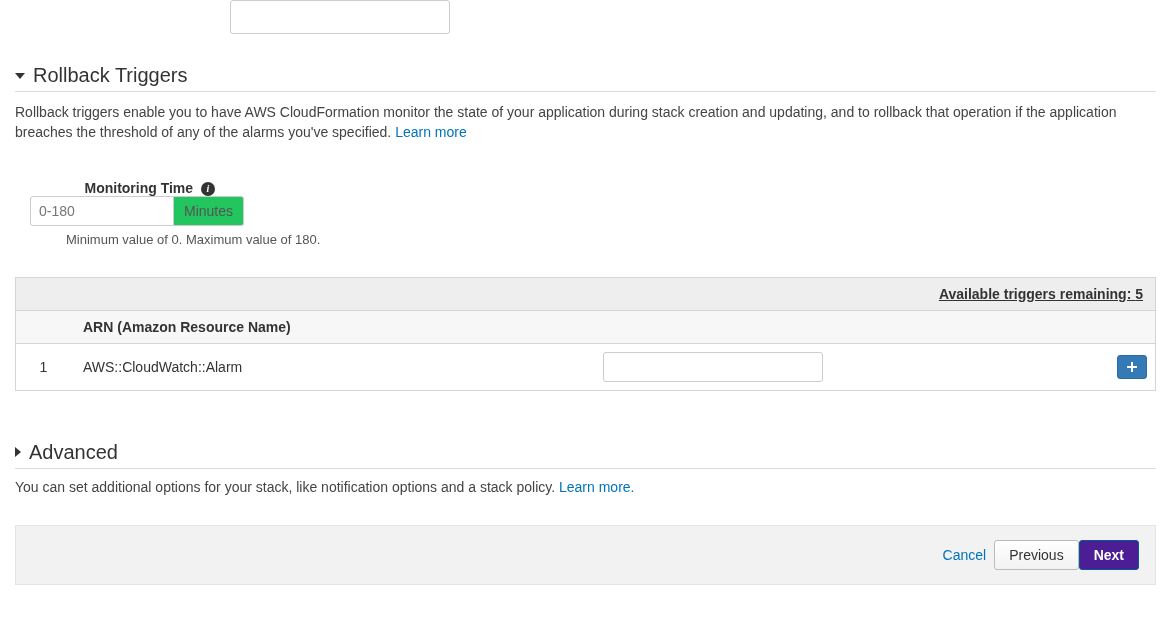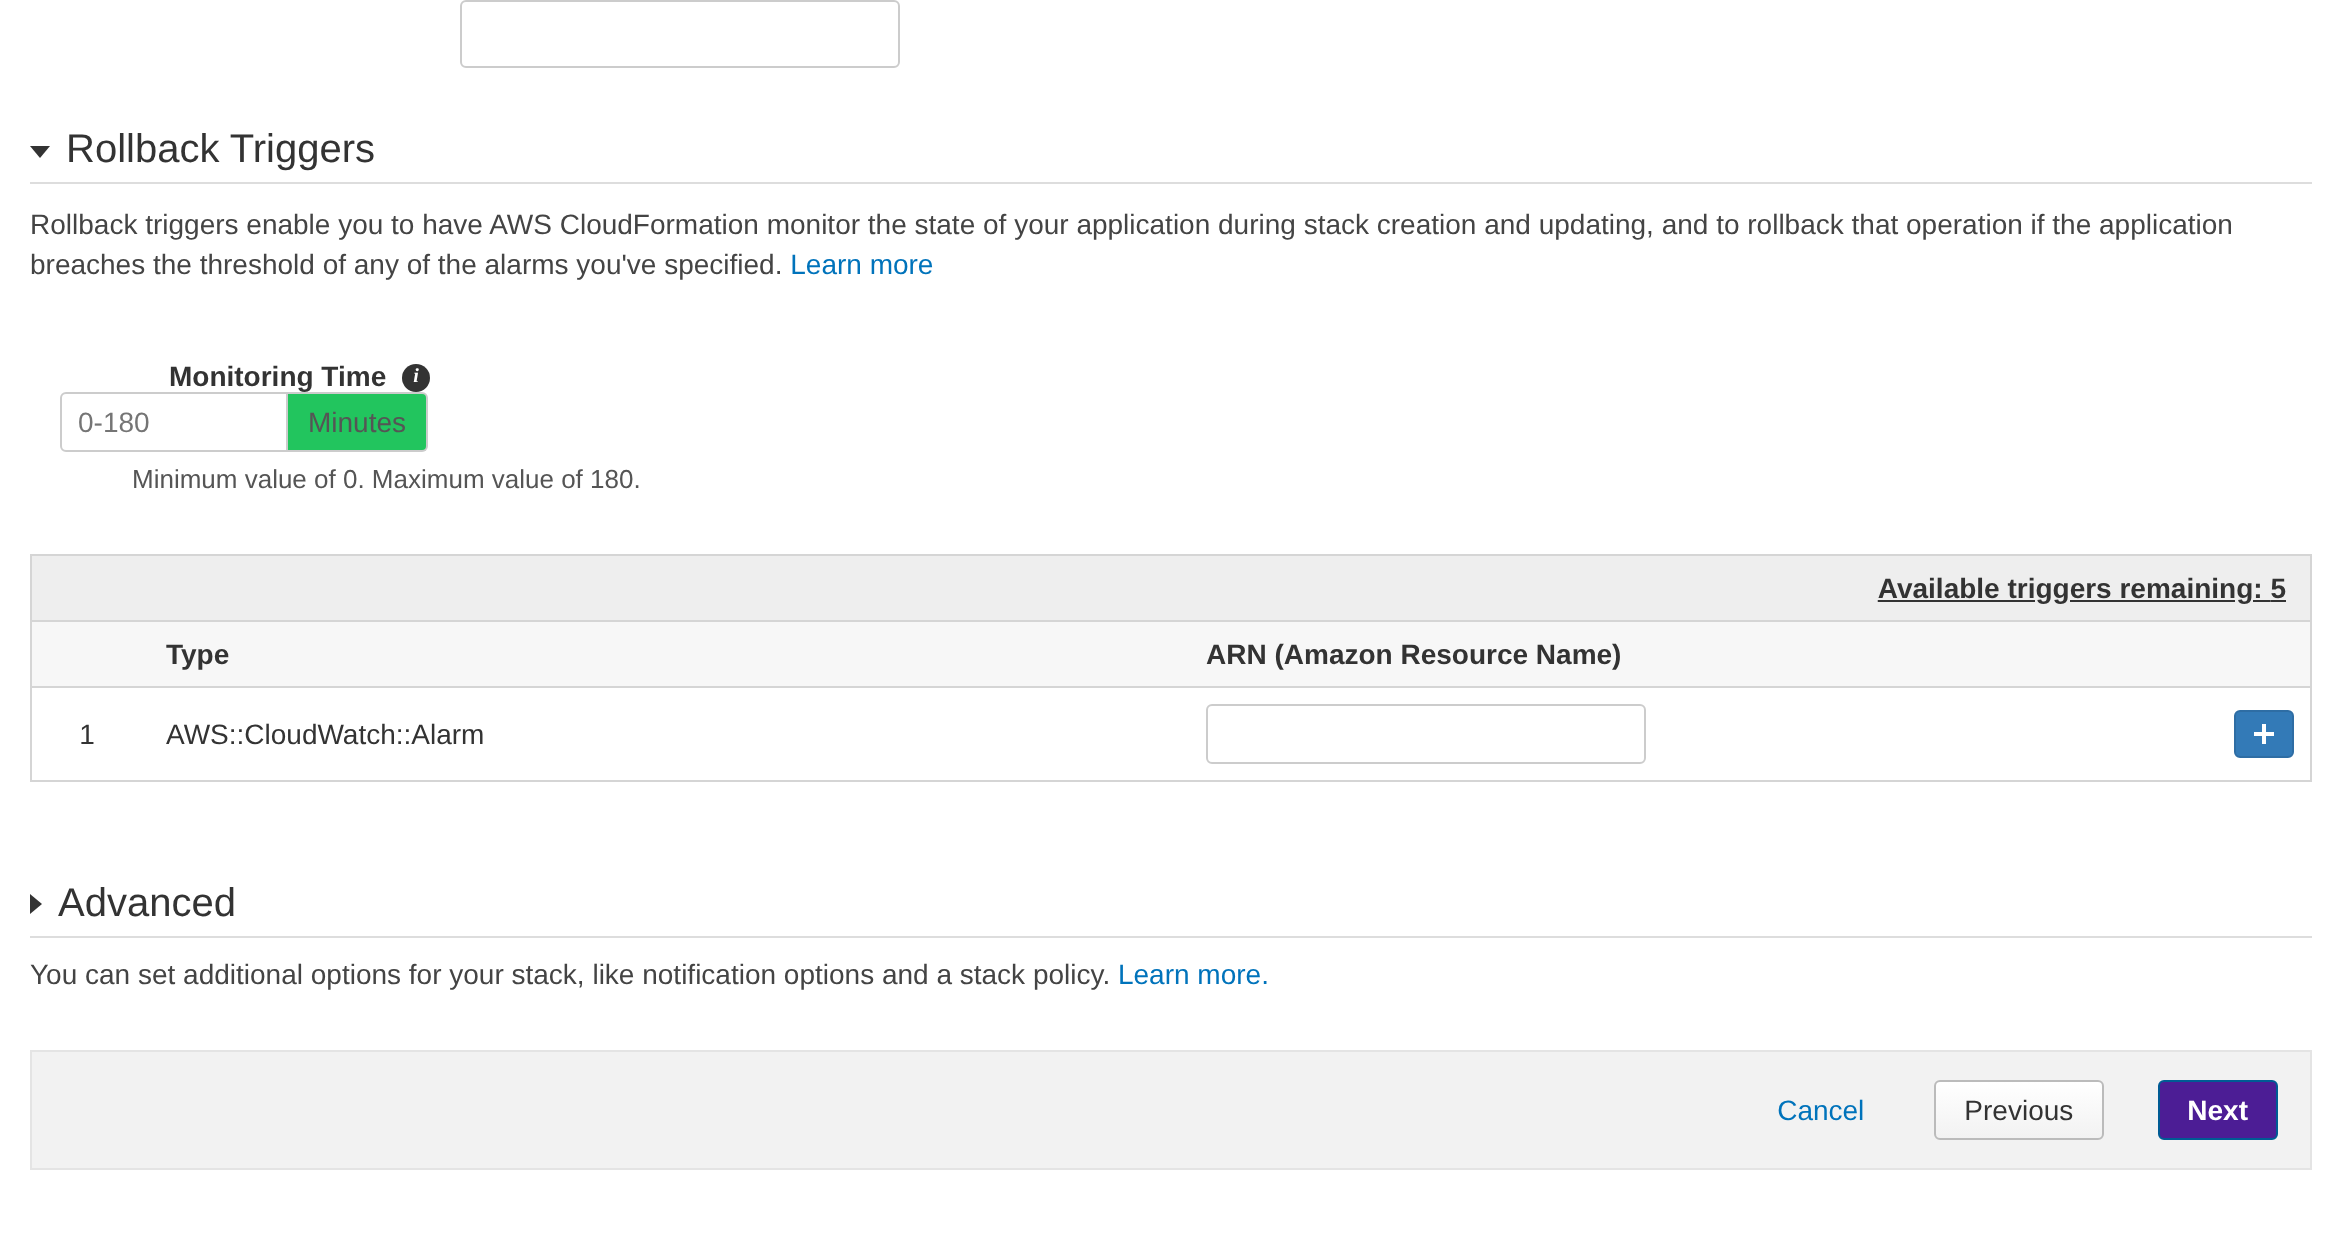--- a/index.html
+++ b/index.html
@@ -93,21 +93,21 @@
     margin-left: 4px;
   }
   .form-row .control {
     padding-left: 15px;
   }
   .input-group {
     display: flex;
     align-items: stretch;
   }
   .num-input {
-    width: 114px;
+    width: 144px;
     height: 30px;
     padding: 4px 8px;
     border: 1px solid #ccc;
     border-radius: 3px 0 0 3px;
     font-size: 14px;
     font-family: inherit;
   }
   .addon {
     display: flex;
     align-items: center;
@@ -179,21 +179,21 @@
     font-weight: bold;
     cursor: pointer;
   }
   .footer-bar {
     background: #f2f2f2;
     border: 1px solid #e4e4e4;
     padding: 14px 16px;
     display: flex;
     justify-content: flex-end;
     align-items: center;
-    gap: 27px;
+    gap: 0;
     margin-top: 30px;
     margin-bottom: 20px;
   }
   .btn {
     font-family: inherit;
     font-size: 14px;
     padding: 6px 14px;
     border-radius: 3px;
     cursor: pointer;
   }
@@ -250,21 +250,20 @@
         <div class="help-text">Minimum value of 0. Maximum value of 180.</div>
       </div>
     </div>
 
     <div class="trigger-table-wrap">
       <div class="table-top">
         <span>Available triggers remaining: </span><span>5</span>
       </div>
       <div class="table-head">
         <div class="col-num"></div>
-        <div class="col-type">Type</div>
         <div class="col-arn">ARN (Amazon Resource Name)</div>
         <div class="col-act"></div>
       </div>
       <div class="table-row">
         <div class="col-num">1</div>
         <div class="col-type">AWS::CloudWatch::Alarm</div>
         <div class="col-arn">
           <input type="text" class="arn-input" value="" style="">
         </div>
         <div class="col-act">

